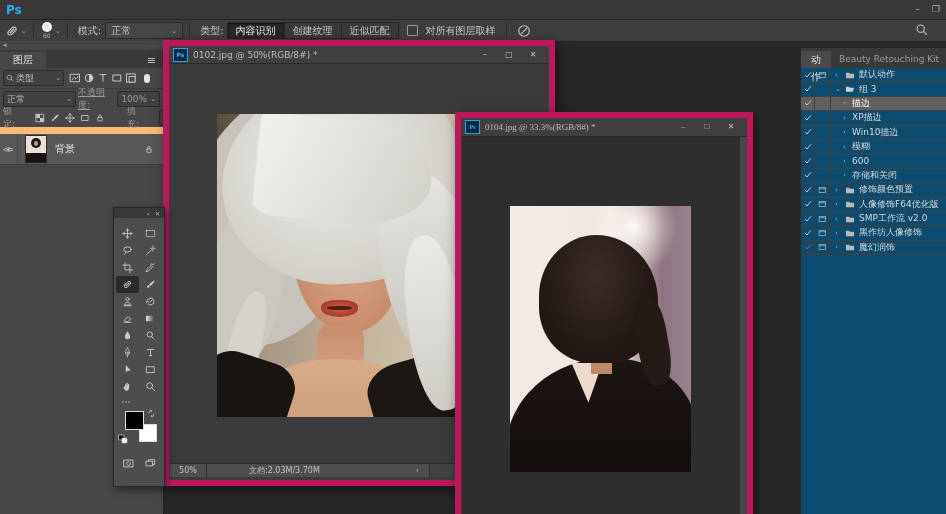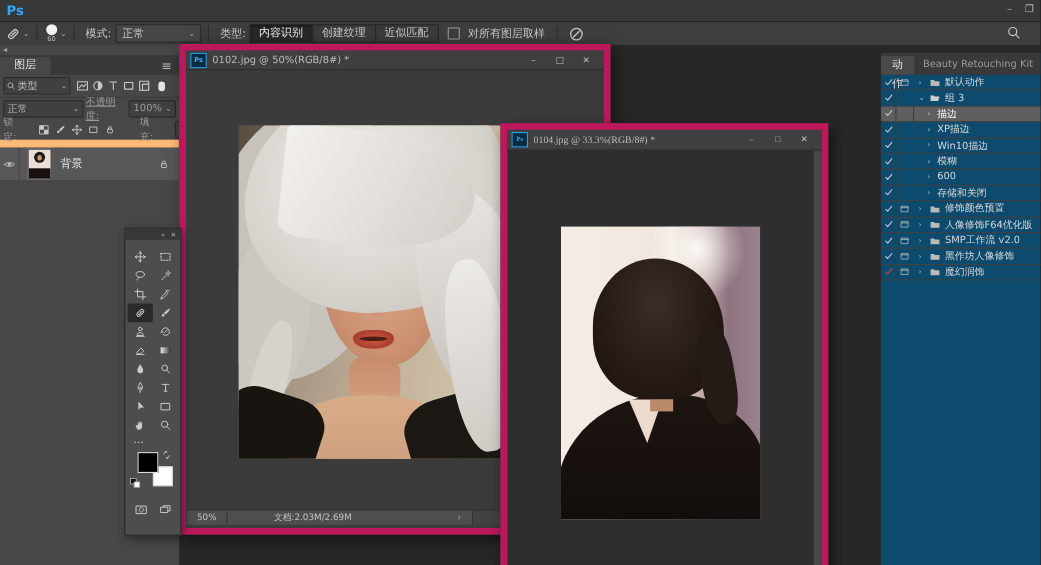--- a/index.html
+++ b/index.html
@@ -376,21 +376,21 @@
         <div class="art p1-topr"></div>
         <div class="art p1-hairmain"></div>
         <div class="art p1-hairright"></div>
         <div class="art p1-strandr"></div>
         <div class="art p1-fringe"></div>
       </div>
     </div>
     <div class="statusbar">
       <span class="status-zoom">50%</span>
       <span class="status-doc">
-        <span class="doc-text">文档:2.03M/2.69M</span>
+        <span class="doc-text">文档:2.03M/3.70M</span>
         <span class="doc-arrow">›</span>
       </span>
     </div>
   </div>
 
   <div class="doc-window w2">
     <div class="titlebar">
       <span class="ps-badge">Ps</span>
       <span class="title-text">0104.jpg @ 33.3%(RGB/8#) *</span>
       <span class="tb-btns">

